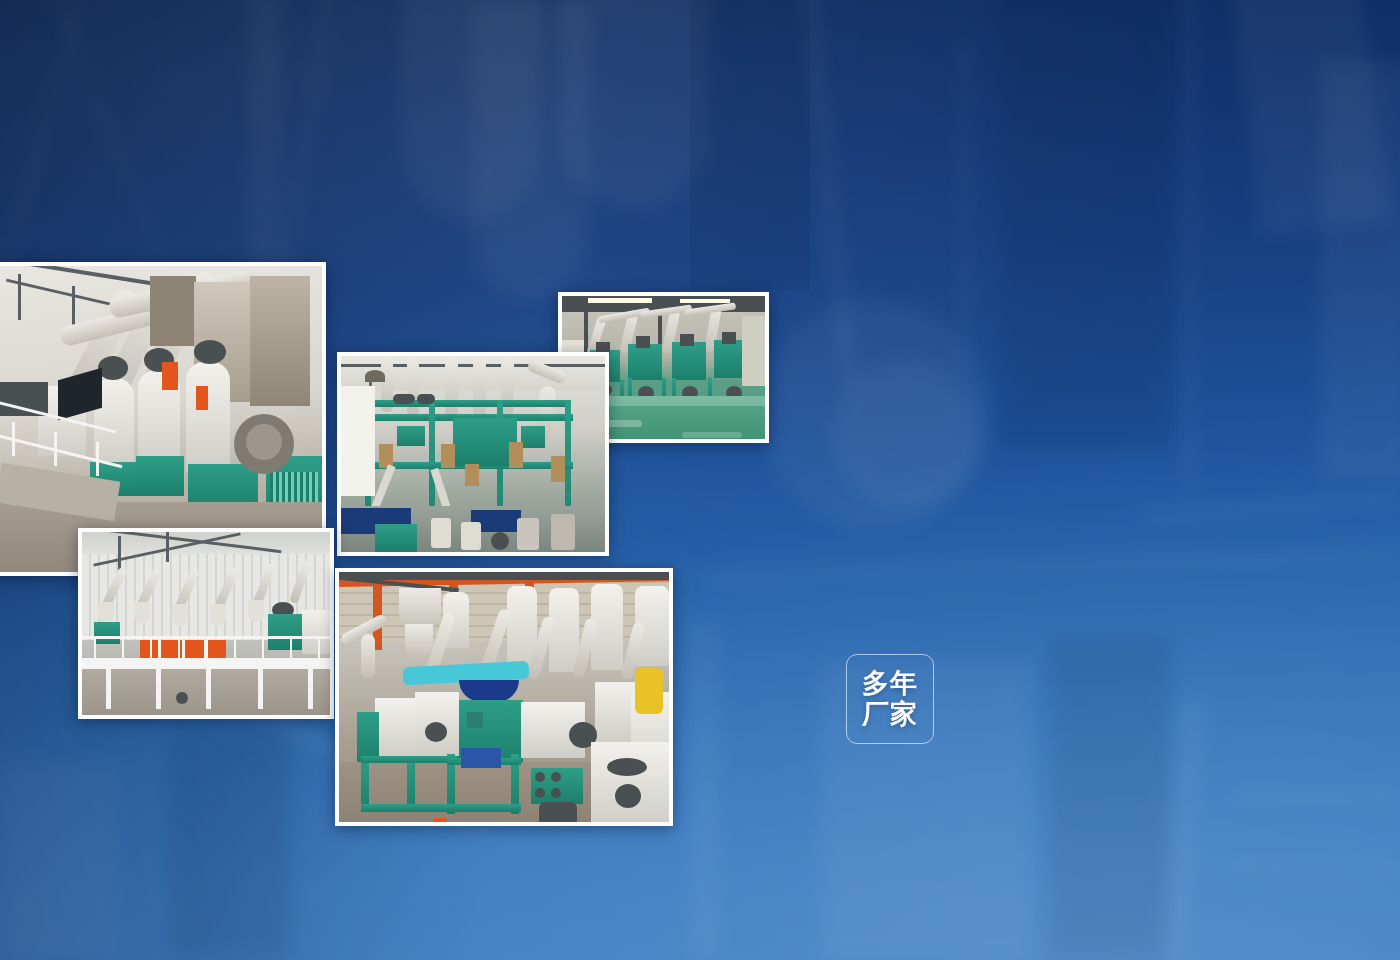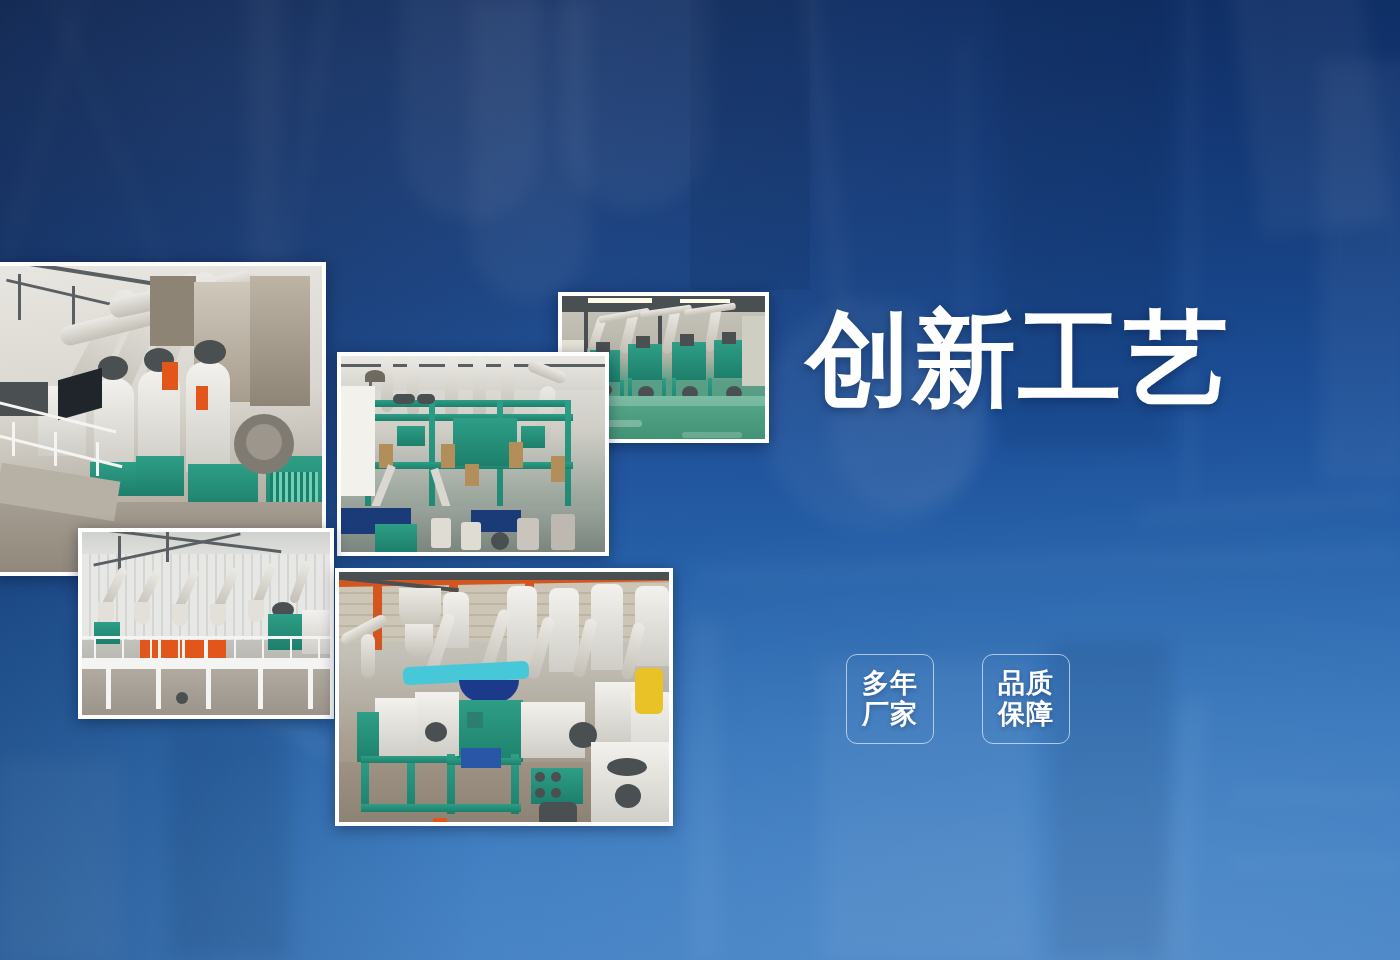--- a/index.html
+++ b/index.html
@@ -95,21 +95,21 @@
     color:#ffffff;
     font-size:25px;
     font-weight:700;
     letter-spacing:.5px;
     white-space:nowrap;
     text-shadow:0 2px 6px rgba(0,16,48,.35);
   }
 
   .badges{
     position:absolute;left:846px;top:654px;
-    display:flex;gap:48px;
+    display:flex;gap:32px;
   }
   .badge{
     width:88px;height:90px;
     border:1.6px solid rgba(255,255,255,.60);
     border-radius:11px;
     display:flex;flex-direction:column;
     align-items:center;justify-content:center;
     color:#ffffff;
     font-size:27px;line-height:1.16;
     font-weight:700;
@@ -389,28 +389,23 @@
       <span class="dark" style="left:200px;top:230px;width:38px;height:24px;border-radius:6px;"></span>
       <span class="machw" style="left:252px;top:170px;width:78px;height:84px;"></span>
       <span class="dark" style="left:268px;top:186px;width:40px;height:18px;border-radius:50%;"></span>
       <span class="dark" style="left:276px;top:212px;width:26px;height:24px;border-radius:50%;"></span>
       <span class="orange" style="left:94px;top:246px;width:14px;height:5px;border-radius:2px;"></span>
       <span style="left:122px;top:176px;width:40px;height:20px;background:#2a56a8;"></span>
     </div>
   </div>
 
   <div class="headline">
-    <span class="l1">创新工艺</span>
   </div>
 
 
   <div class="badges">
     <div class="badge">
       <span>多年</span>
       <span>厂家</span>
     </div>
-    <div class="badge">
-      <span>品质</span>
-      <span>保障</span>
-    </div>
   </div>
 
 </div>
 
 </body></html>

